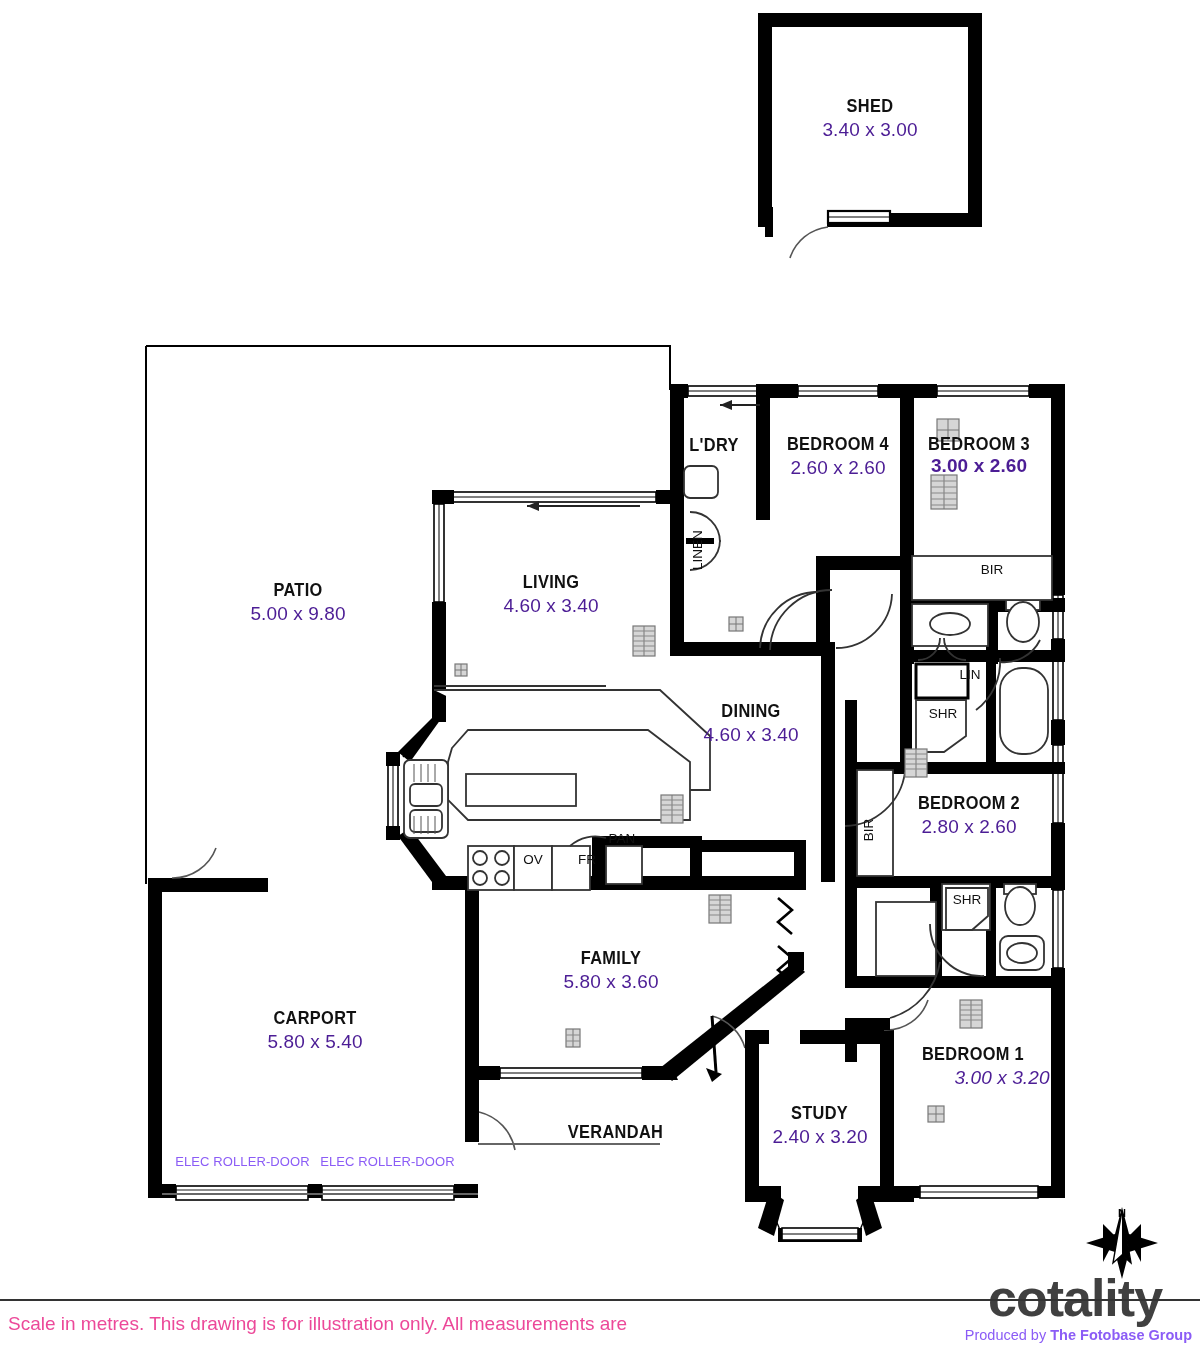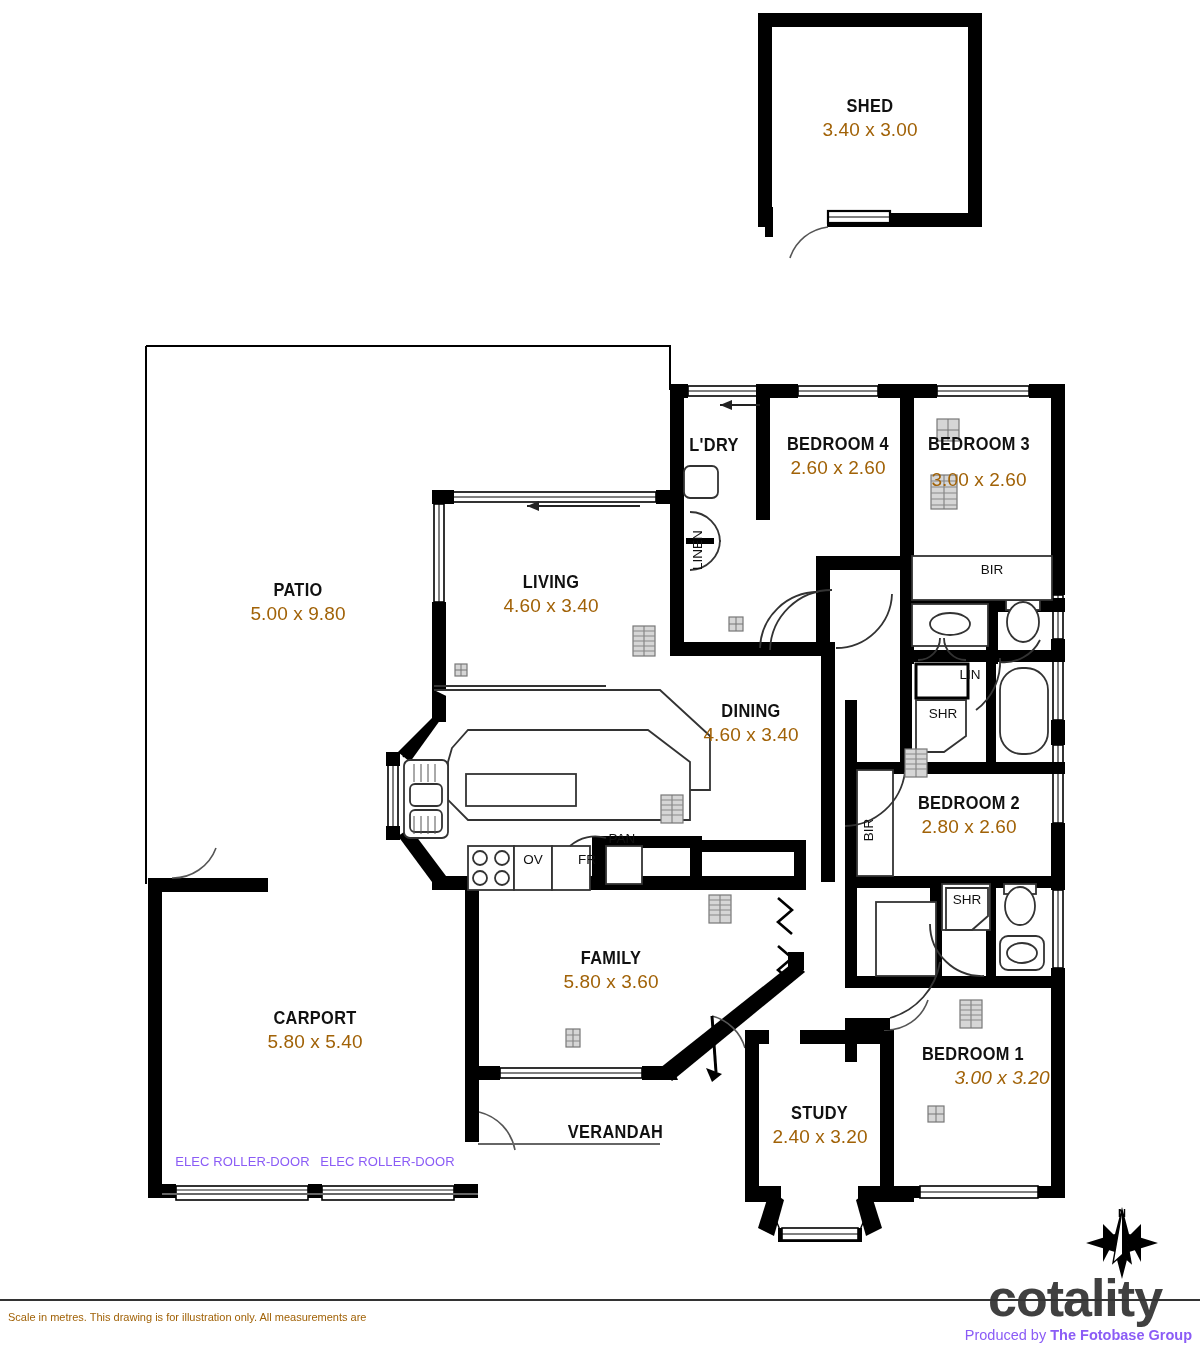--- a/index.html
+++ b/index.html
@@ -1,24 +1,24 @@
 <!DOCTYPE html>
 <html><head>
 <meta charset="utf-8">
 <style>
   html,body{margin:0;padding:0;background:#ffffff;}
   body{width:1200px;height:1351px;font-family:"Liberation Sans",sans-serif;position:relative;overflow:hidden;}
   #plan{position:absolute;left:0;top:0;width:1200px;height:1351px;}
   .lbl{position:absolute;text-align:center;white-space:nowrap;line-height:1.05;}
   .rname{font-weight:bold;font-size:19px;letter-spacing:.4px;color:#111;font-stretch:condensed;transform:scaleX(.86);transform-origin:center;}
-  .rdim{font-size:19px;color:#a16207;letter-spacing:.1px;}
+  .rdim{font-size:19px;color:#4c1d95;letter-spacing:.1px;}
   .small{font-size:13.5px;color:#111;}
   .smallb{font-size:13px;color:#8b5cf6;letter-spacing:.1px;}
   .vert{transform:rotate(-90deg);transform-origin:center;}
-  .footer{position:absolute;font-size:11px;color:#a16207;line-height:1.45;}
+  .footer{position:absolute;font-size:19px;color:#ec4899;line-height:1.45;}
   .footer-right{position:absolute;font-size:14.5px;color:#8b5cf6;}
   .footer-right b{font-weight:bold;}
   .divider{position:absolute;left:0;top:1299px;width:1200px;height:2px;background:#333;}
   .wm{position:absolute;color:#404040;font-size:52px;font-weight:bold;letter-spacing:-1px;}
 </style>
 </head>
 <body>
 
 <svg id="plan" viewBox="0 0 1200 1351" xmlns="http://www.w3.org/2000/svg">
   <defs>
@@ -446,21 +446,21 @@
 <div class="lbl rname" style="left:752px;top:1103px;width:135px;">STUDY</div>
 <div class="lbl rdim" style="left:745px;top:1127px;width:150px;">2.40 x 3.20</div>
 
 <div class="lbl rname" style="left:893px;top:1044px;width:160px;">BEDROOM 1</div>
 <div class="lbl rdim" style="left:922px;top:1068px;width:160px;font-style:italic;">3.00 x 3.20</div>
 
 <div class="lbl rname" style="left:889px;top:793px;width:160px;">BEDROOM 2</div>
 <div class="lbl rdim" style="left:889px;top:817px;width:160px;">2.80 x 2.60</div>
 
 <div class="lbl rname" style="left:899px;top:434px;width:160px;">BEDROOM 3</div>
-<div class="lbl rdim" style="left:899px;top:470px;width:160px;">3.00 x 2.60</div>
+<div class="lbl rdim" style="left:899px;top:456px;width:160px;font-weight:bold;">3.00 x 2.60</div>
 
 <div class="lbl rname" style="left:758px;top:434px;width:160px;">BEDROOM 4</div>
 <div class="lbl rdim" style="left:758px;top:458px;width:160px;">2.60 x 2.60</div>
 
 <div class="lbl rname" style="left:664px;top:435px;width:100px;">L'DRY</div>
 
 <div class="lbl small vert" style="left:658px;top:543px;width:80px;">LINEN</div>
 <div class="lbl small" style="left:912px;top:668px;width:60px;margin-left:28px;">LIN</div>
 <div class="lbl small" style="left:912px;top:707px;width:62px;">SHR</div>
 <div class="lbl small" style="left:936px;top:893px;width:62px;">SHR</div>

